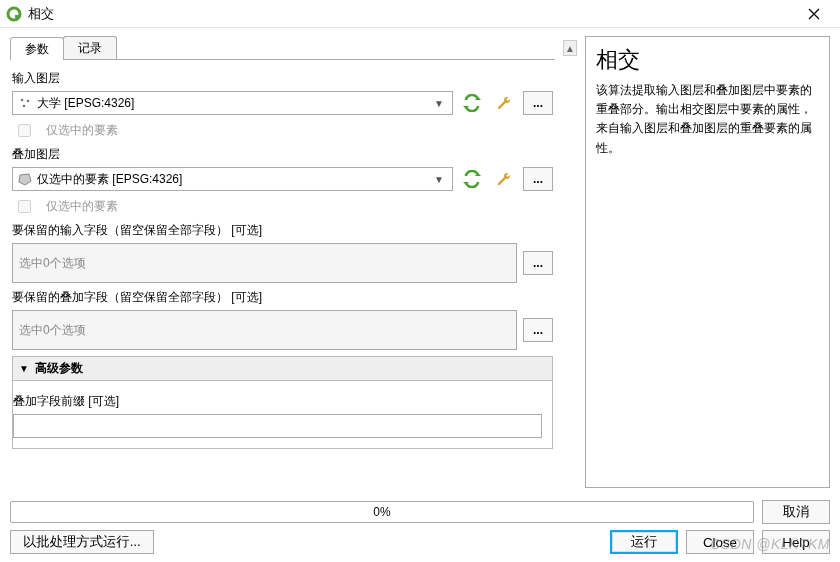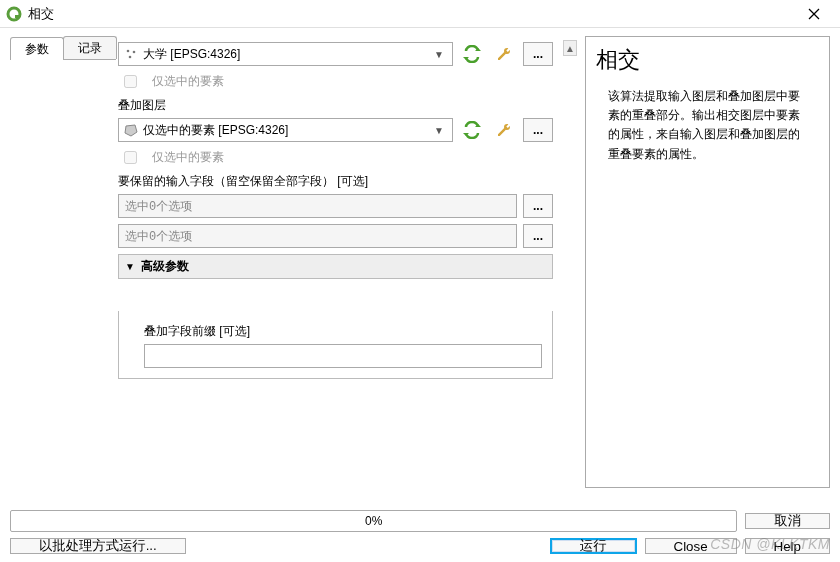--- a/index.html
+++ b/index.html
@@ -40,21 +40,21 @@
   
   .content {
     display: flex;
     height: calc(100% - 28px - 70px);
     padding: 8px 10px 4px 10px;
     gap: 8px;
   }
   .left-col {
     flex: 1;
     display: flex;
-    flex-direction: row;
+    flex-direction: column;
     min-width: 0;
   }
   .right-col {
     width: 245px;
     display: flex;
     flex-direction: column;
   }
   .scroll-arrow {
     width: 14px;
     height: 16px;
@@ -157,46 +157,44 @@
     gap: 12px;
     margin: 2px 0 6px 2px;
     color: #999;
   }
   .checkbox-row input[type="checkbox"] {
     width: 13px; height: 13px;
   }
 
   .readonly-input {
     flex: 1;
-    height: 24px;
+    height: 40px;
     border: 1px solid #aaa;
     background: #f5f5f5;
     color: #888;
     display: flex; align-items: center;
     padding: 0 6px;
-    font-family: Liberation Mono, monospace;
   }
 
   .group-header {
     background: #eee;
     border: 1px solid #bbb;
     padding: 3px 6px;
     display: flex; align-items: center;
     gap: 6px;
     font-weight: bold;
     cursor: pointer;
   }
   .group-header .tri {
     font-size: 10px;
   }
   .group-body {
     border: 1px solid #bbb;
     border-top: none;
-    padding: 8px 10px 10px 25px;
-    margin-top: 32px;
+    padding: 8px 10px 10px 0;
   }
   .text-input {
     width: 100%;
     height: 24px;
     border: 1px solid #aaa;
     padding: 0 6px;
   }
 
   
   .desc-box {
@@ -206,21 +204,21 @@
     background: #fff;
     overflow: auto;
   }
   .desc-box h2 {
     margin: 0 0 6px 0;
     font-size: 22px;
     font-weight: normal;
     font-family: "SimSun", serif;
   }
   .desc-box p {
-    margin: 12px;
+    margin: 0;
     line-height: 1.6;
   }
 
   
   .bottom {
     position: absolute;
     bottom: 0; left: 0; right: 0;
     padding: 4px 10px 8px 10px;
   }
   .progress-row {
@@ -230,23 +228,23 @@
   .progressbar {
     flex: 1;
     height: 22px;
     border: 1px solid #aaa;
     border-radius: 2px;
     display: flex; align-items: center; justify-content: center;
     font-size: 12px;
     background: #fff;
   }
   .btn {
-    height: 16px;
+    height: 24px;
     min-width: 68px;
-    padding: 0 28px;
+    padding: 0 12px;
     border: 1px solid #aaa;
     background: #f8f8f8;
     cursor: pointer;
     display: inline-flex; align-items: center; justify-content: center;
   }
   .btn.primary {
     border: 2px solid #0ea5e9;
     box-shadow: inset 0 0 0 1px rgba(47,120,215,0.2);
   }
   .button-row {
@@ -285,20 +283,21 @@
 <div class="content">
   <div class="left-col">
 
     <div class="tabs">
       <div class="tab active"><span>参数</span></div>
       <div class="tab"><span>记录</span></div>
     </div>
 
     <div class="panel">
 
+      <div class="field-label">输入图层</div>
       <div class="row">
         <div class="combo">
           <span class="layer-icon">
             <svg viewBox="0 0 16 16" width="16" height="16">
                 <circle cx="5" cy="5" r="1.3" fill="#777"></circle>
                 <circle cx="11" cy="6" r="1.3" fill="#777"></circle>
                 <circle cx="7" cy="11" r="1.3" fill="#777"></circle>
               </svg>
           </span>
           <span class="text">大学 [EPSG:4326]</span>
@@ -356,20 +355,21 @@
       </label>
 
       <div class="field-label">要保留的输入字段（留空保留全部字段） [可选]</div>
       <div class="row">
         <div class="readonly-input">
             <span>选中0个选项</span>
           </div>
         <div class="ellipsis-btn">...</div>
       </div>
 
+      <div class="field-label">要保留的叠加字段（留空保留全部字段） [可选]</div>
       <div class="row">
         <div class="readonly-input">
             <span>选中0个选项</span>
           </div>
         <div class="ellipsis-btn">...</div>
       </div>
 
       <div class="group-header">
         <span class="tri">▼</span>
         <span>高级参数</span>

